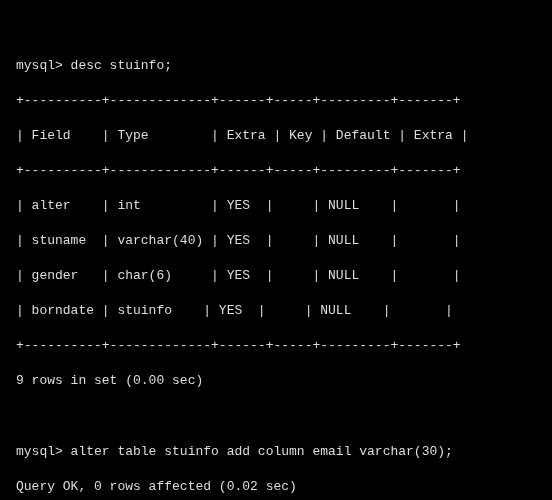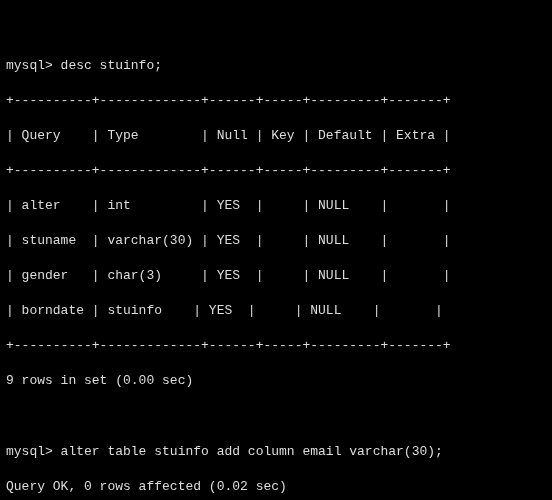--- a/index.html
+++ b/index.html
@@ -7,33 +7,33 @@
     padding: 4px 6px;
     background: #000;
     color: #ddd;
     font-family: "Courier New", Consolas, monospace;
     font-size: 13px;
     line-height: 1.35;
     white-space: pre;
     width: 552px;
     box-sizing: border-box;
   }
-  .line { display: block; }
+  .line { display: block; margin-left: 10px; }
 </style>
 </head>
 <body>
 
 
 <span class="line"><span>mysql&gt; </span><span>desc stuinfo;</span></span>
 <span class="line">+----------+-------------+------+-----+---------+-------+</span>
-<span class="line">| Query    | Type        | Null | Key | Default | Extra |</span>
+<span class="line">| Field    | Type        | Extra | Key | Default | Extra |</span>
 <span class="line">+----------+-------------+------+-----+---------+-------+</span>
 <span class="line">| alter    | int         | YES  |     | NULL    |       |</span>
-<span class="line">| stuname  | varchar(30) | YES  |     | NULL    |       |</span>
-<span class="line">| gender   | char(3)     | YES  |     | NULL    |       |</span>
+<span class="line">| stuname  | varchar(40) | YES  |     | NULL    |       |</span>
+<span class="line">| gender   | char(6)     | YES  |     | NULL    |       |</span>
 <span class="line">| borndate | stuinfo    | YES  |     | NULL    |       |</span>
 <span class="line">+----------+-------------+------+-----+---------+-------+</span>
 <span class="line">9 rows in set (0.00 sec)</span>
 <span class="line"> </span>
 <span class="line"><span>mysql&gt; </span><span>alter table stuinfo add column email varchar(30);</span></span>
 <span class="line">Query OK, 0 rows affected (0.02 sec)</span>
 
 
 
 

